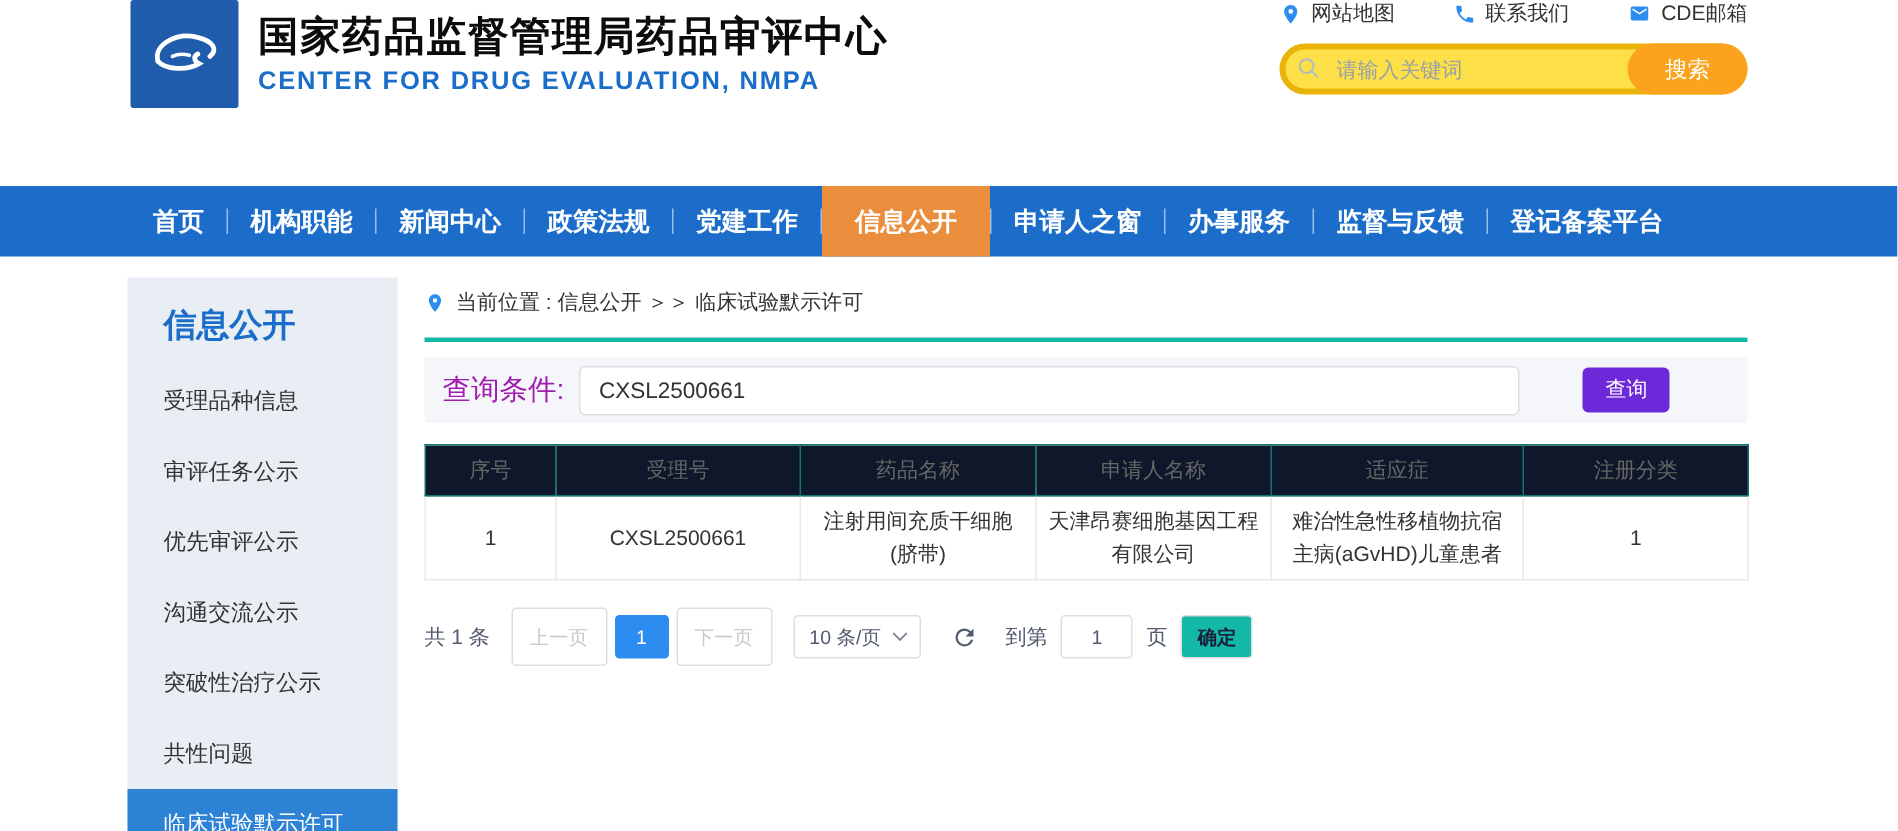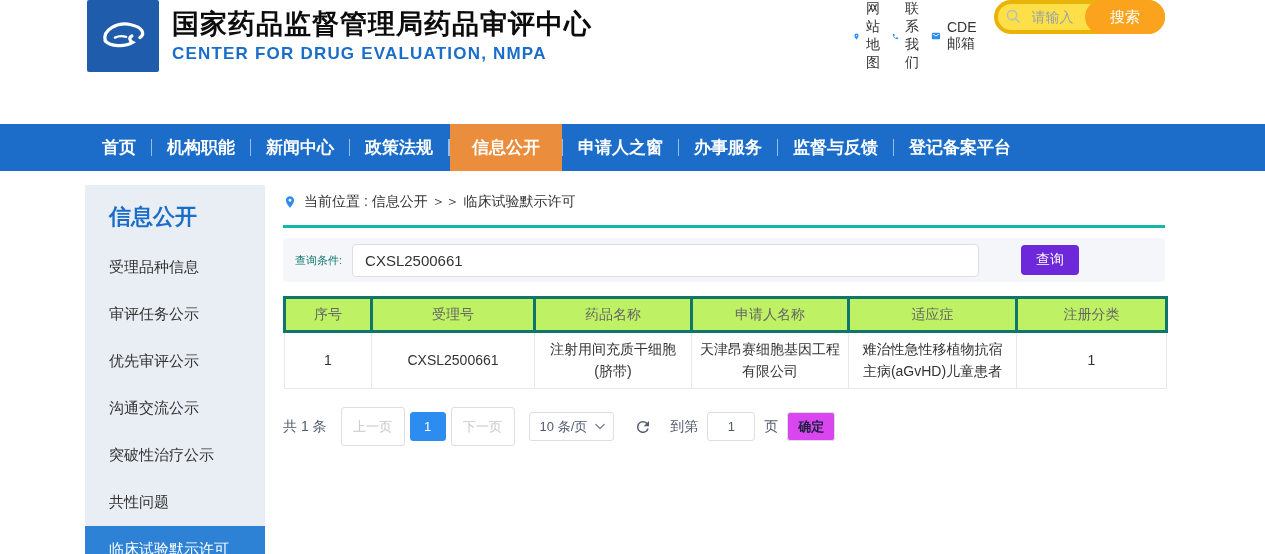--- a/index.html
+++ b/index.html
@@ -8,21 +8,21 @@
 
   
   .header { height:124px; display:flex; align-items:flex-start; justify-content:space-between;
     padding:0 100px 0 87px; background:#fff; }
   .brand { display:flex; align-items:center; gap:13px; }
   .logo-box { width:72px; height:72px; background:#1f5cab; border-radius:2px;
     display:flex; align-items:center; justify-content:center; flex:0 0 auto; }
   .brand-title { font-size:27px; font-weight:bold; color:#0c0c0c; letter-spacing:1px; line-height:1.25; }
   .brand-sub { font-size:17px; font-weight:bold; color:#1a6dc9; letter-spacing:1.2px; margin-top:3px; }
 
-  .header-right { width:312px; display:flex; gap:11px; }
+  .header-right { width:312px; display:flex; flex-direction:column; gap:11px; }
   .quick-links { display:flex; justify-content:space-between; align-items:center; }
   .quick-link { display:flex; align-items:center; gap:6px; font-size:14px; color:#333; cursor:pointer; }
   .search-bar { position:relative; height:34px; }
   .search-input { width:100%; height:34px; border:4px solid #eab308; background:#fde047;
     border-radius:17px; padding:0 86px 0 34px; font-size:14px; color:#333; outline:none;
     font-family:inherit; }
   .search-input::placeholder { color:#9aa0a8; }
   .search-mag { position:absolute; left:11px; top:8px; }
   .search-btn { position:absolute; right:0; top:0; width:80px; height:34px; border:none;
     background:#fba31d; color:#fff; font-size:15px; border-radius:17px; cursor:pointer;
@@ -44,51 +44,51 @@
     font-size:15px; color:#333; cursor:pointer; }
   .side-item.active { background:#2d82d6; color:#ffffff; }
 
   .content { width:882px; margin-left:18px; }
 
   .breadcrumb { display:flex; align-items:center; gap:7px; font-size:14px; color:#333;
     padding:8px 0 14px 0; border-bottom:3px solid #14b8a6; }
 
   .query-panel { margin-top:10px; background:#f4f6f9; border-radius:2px; height:44px;
     display:flex; align-items:center; padding:0 12px; }
-  .query-label { font-size:11px; color:#0f766e; margin-right:10px; white-space:nowrap; }
+  .query-label { font-size:19px; color:#a21caf; margin-right:10px; white-space:nowrap; }
   .query-input { width:627px; height:33px; border:1px solid #dcdee2; border-radius:4px;
     padding:0 12px; font-size:15px; color:#333; outline:none; background:#fff; font-family:inherit; }
   .query-btn { margin-left:42px; width:58px; height:30px; background:#6d28d9; color:#fff;
     border:none; border-radius:4px; font-size:14px; cursor:pointer; font-family:inherit; }
 
   
   table.results { margin-top:14px; width:882px; border-collapse:collapse; table-layout:fixed; }
-  .results th { background:#bef264; color:#666; font-weight:normal; font-size:14px; height:34px;
-    border:3px solid #0f766e; text-align:center; }
+  .results th { background:#0f172a; color:#666; font-weight:normal; font-size:14px; height:34px;
+    border:1px solid #0f766e; text-align:center; }
   .results td { background:#fff; color:#333; font-size:14px; height:55px; border:1px solid #e8e8e8;
     text-align:center; vertical-align:middle; padding:6px 8px; line-height:1.55; }
   .c1{width:87px;} .c2{width:163px;} .c3{width:157px;} .c4{width:157px;} .c5{width:168px;} .c6{width:150px;}
 
   
   .pager { margin-top:18px; display:flex; align-items:center; font-size:14px; color:#515a6e; }
   .pager-total { margin-right:14px; }
   .pg-btn { min-width:64px; height:39px; display:flex; align-items:center; justify-content:center;
     border:1px solid #dcdee2; background:#fff; border-radius:3px; font-size:13px; color:#c5c8ce;
     cursor:default; padding:0 10px; }
   .pg-page { min-width:36px; height:29px; display:flex; align-items:center; justify-content:center;
     background:#2d8cf0; color:#fff; border:1px solid #2d8cf0; border-radius:3px; font-size:13px;
     margin:0 5px; cursor:pointer; }
   .pg-select { margin-left:14px; height:29px; border:1px solid #dcdee2; border-radius:3px;
     background:#fff; display:flex; align-items:center; gap:8px; padding:0 8px 0 10px;
     font-size:13px; color:#515a6e; cursor:pointer; }
   .pg-refresh { margin-left:20px; display:flex; align-items:center; cursor:pointer; }
   .pg-goto { margin-left:18px; display:flex; align-items:center; gap:9px; }
   .pg-goto-input { width:48px; height:29px; border:1px solid #dcdee2; border-radius:3px;
     text-align:center; font-size:13px; color:#515a6e; outline:none; font-family:inherit; }
-  .pg-confirm { width:48px; height:29px; border:1px solid #dcdee2; background:#d946ef; border-radius:3px;
+  .pg-confirm { width:48px; height:29px; border:1px solid #dcdee2; background:#14b8a6; border-radius:3px;
     font-size:13px; color:#17233d; font-weight:bold; cursor:pointer; font-family:inherit; }
 </style>
 </head>
 <body>
 
 <div class="header">
   <div class="brand">
     <div class="logo-box">
       <svg width="58" height="58" viewBox="0 0 72 72">
         <g fill="none" stroke="#fff">
@@ -139,20 +139,21 @@
 <div class="nav">
   <div class="nav-inner">
     <div class="nav-item">首页</div>
     <div class="nav-sep"></div>
     <div class="nav-item">机构职能</div>
     <div class="nav-sep"></div>
     <div class="nav-item">新闻中心</div>
     <div class="nav-sep"></div>
     <div class="nav-item">政策法规</div>
     <div class="nav-sep"></div>
+    <div class="nav-item">党建工作</div>
     <div class="nav-sep"></div>
     <div class="nav-item active">信息公开</div>
     <div class="nav-sep"></div>
     <div class="nav-item">申请人之窗</div>
     <div class="nav-sep"></div>
     <div class="nav-item">办事服务</div>
     <div class="nav-sep"></div>
     <div class="nav-item">监督与反馈</div>
     <div class="nav-sep"></div>
     <div class="nav-item">登记备案平台</div>

